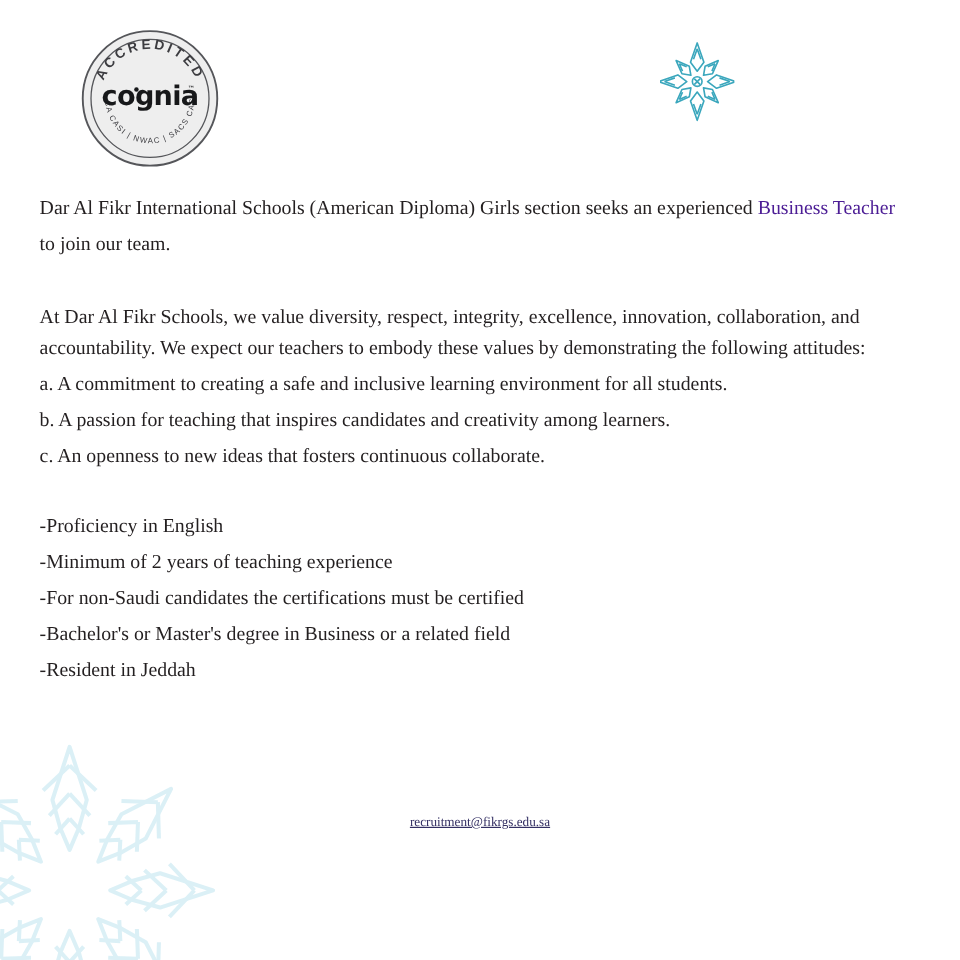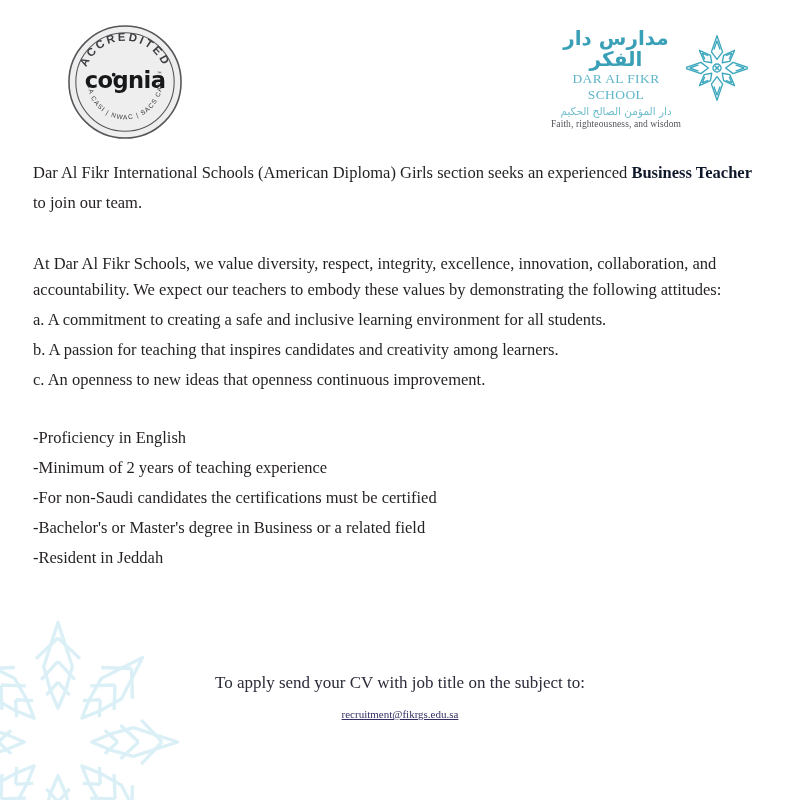--- a/index.html
+++ b/index.html
@@ -116,22 +116,22 @@
   }
 
   .para {
     font-size: 16.5px;
     line-height: 30px;
     color: #231f20;
     margin: 0;
   }
 
   .highlight {
-    color: #0f172a;
-    font-weight: bold;
+    color: #4c1d95;
+    font-weight: normal;
   }
 
   .section-head {
     font-size: 16.5px;
     font-weight: bold;
     color: #1a1a1a;
     margin: 0;
     line-height: 30px;
     display: inline-block;
     border-bottom: 1.4px solid #1a1a1a;
@@ -244,26 +244,20 @@
         </text>
         <g>
           <text x="60" y="66" text-anchor="middle" font-family="'DejaVu Sans', sans-serif" font-size="23" font-weight="bold" fill="#17181a" letter-spacing="-0.6">cognia</text>
           <circle cx="48.5" cy="52.5" r="1.9" fill="#17181a"></circle>
           <text x="92" y="54" font-family="'DejaVu Sans', sans-serif" font-size="6" fill="#17181a">™</text>
         </g>
       </svg>
     </div>
 
     <div class="school-logo">
-      <div class="school-logo-text">
-        <div class="logo-arabic-main">مدارس دار الفكر</div>
-        <div class="logo-english-main">DAR AL FIKR SCHOOL</div>
-        <div class="logo-arabic-sub">دار المؤمن الصالح الحكيم</div>
-        <div class="logo-tagline">Faith, righteousness, and wisdom</div>
-      </div>
       <div class="logo-star">
         <svg viewBox="0 0 100 110" width="62" height="80" aria-hidden="true">
           <g transform="translate(50,55)" fill="none" stroke="#3ba7bd" stroke-width="2.2" stroke-linejoin="round">
             <g>
               <path d="M0,-52 L9,-26 L0,-14 L-9,-26 Z"></path>
               <path d="M0,-44 L5,-30 M0,-44 L-5,-30"></path>
             </g>
             <g transform="rotate(45)">
               <path d="M0,-40 L7,-22 L0,-12 L-7,-22 Z"></path>
               <path d="M0,-34 L4,-24 M0,-34 L-4,-24"></path>
@@ -303,32 +297,31 @@
   <div class="content">
 
     <p class="para"><span>Dar Al Fikr International Schools (American Diploma) Girls section seeks an experienced </span><span class="highlight">Business Teacher</span><span> to join our team.</span></p>
 
     <div class="block-gap-lg"></div>
 
     <div>
       <p class="values-para">At Dar Al Fikr Schools, we value diversity, respect, integrity, excellence, innovation, collaboration, and accountability. We expect our teachers to embody these values by demonstrating the following attitudes:</p>
       <p class="list-line">a. A commitment to creating a safe and inclusive learning environment for all students.</p>
       <p class="list-line">b. A passion for teaching that inspires candidates and creativity among learners.</p>
-      <p class="list-line">c. An openness to new ideas that openness continuous improvement.</p>
+      <p class="list-line">c. An openness to new ideas that fosters continuous collaborate.</p>
     </div>
 
     <div class="block-gap-lg"></div>
 
     <div>
       <p class="list-line">-Proficiency in English</p>
       <p class="list-line">-Minimum of 2 years of teaching experience</p>
       <p class="list-line">-For non-Saudi candidates the certifications must be certified</p>
       <p class="list-line">-Bachelor's or  Master's degree in Business or a related field</p>
       <p class="list-line">-Resident in Jeddah</p>
     </div>
   </div>
 
   <div class="footer">
-    <p class="footer-line">To apply send your CV with job title on the subject to:</p>
     <p class="footer-line"><a class="footer-email" href="#">recruitment@fikrgs.edu.sa</a></p>
   </div>
 
 </div>
 
 </body></html>

